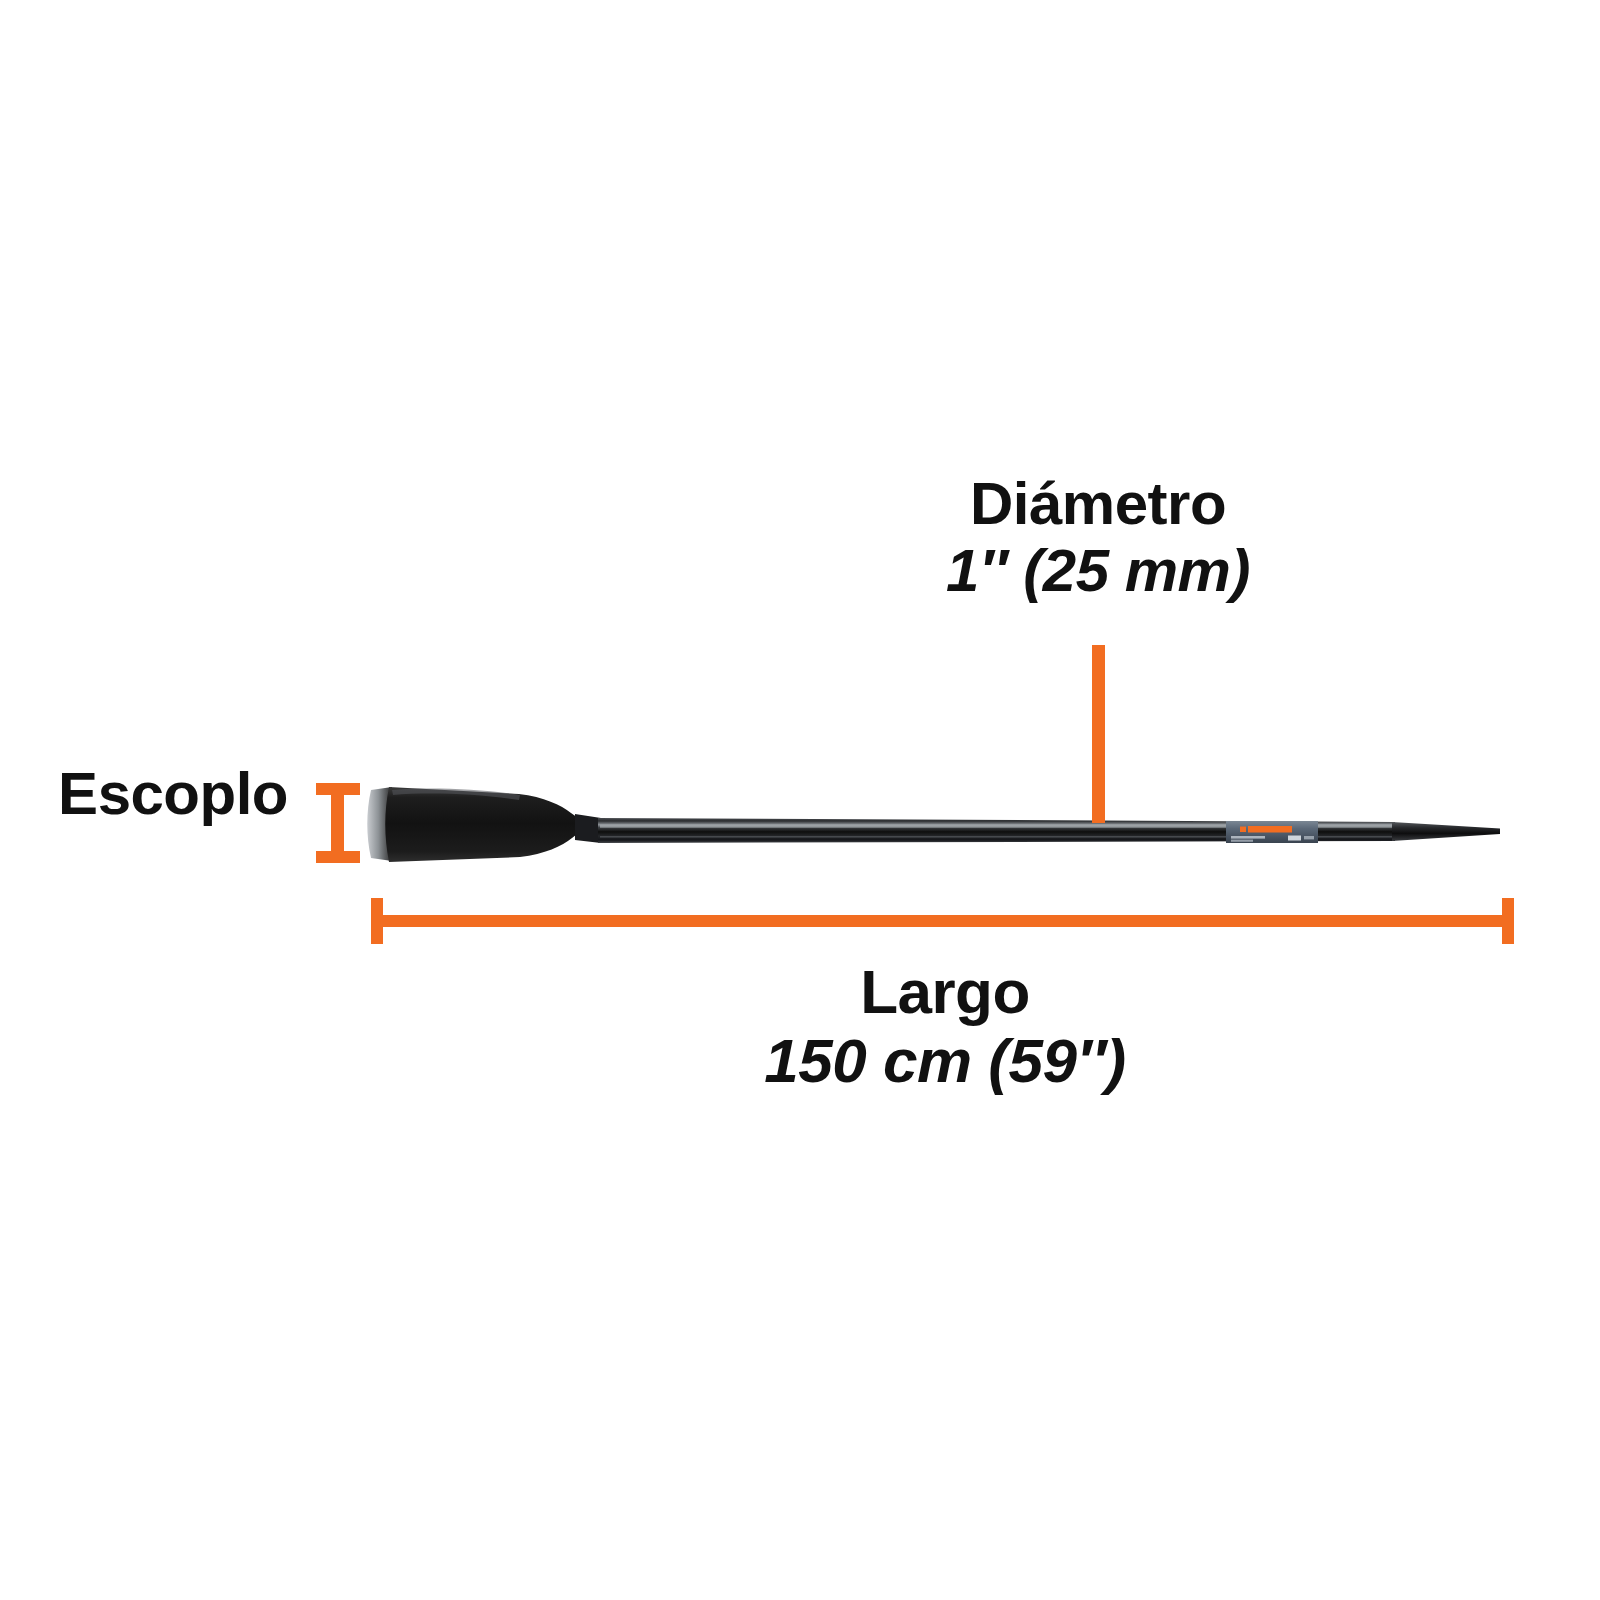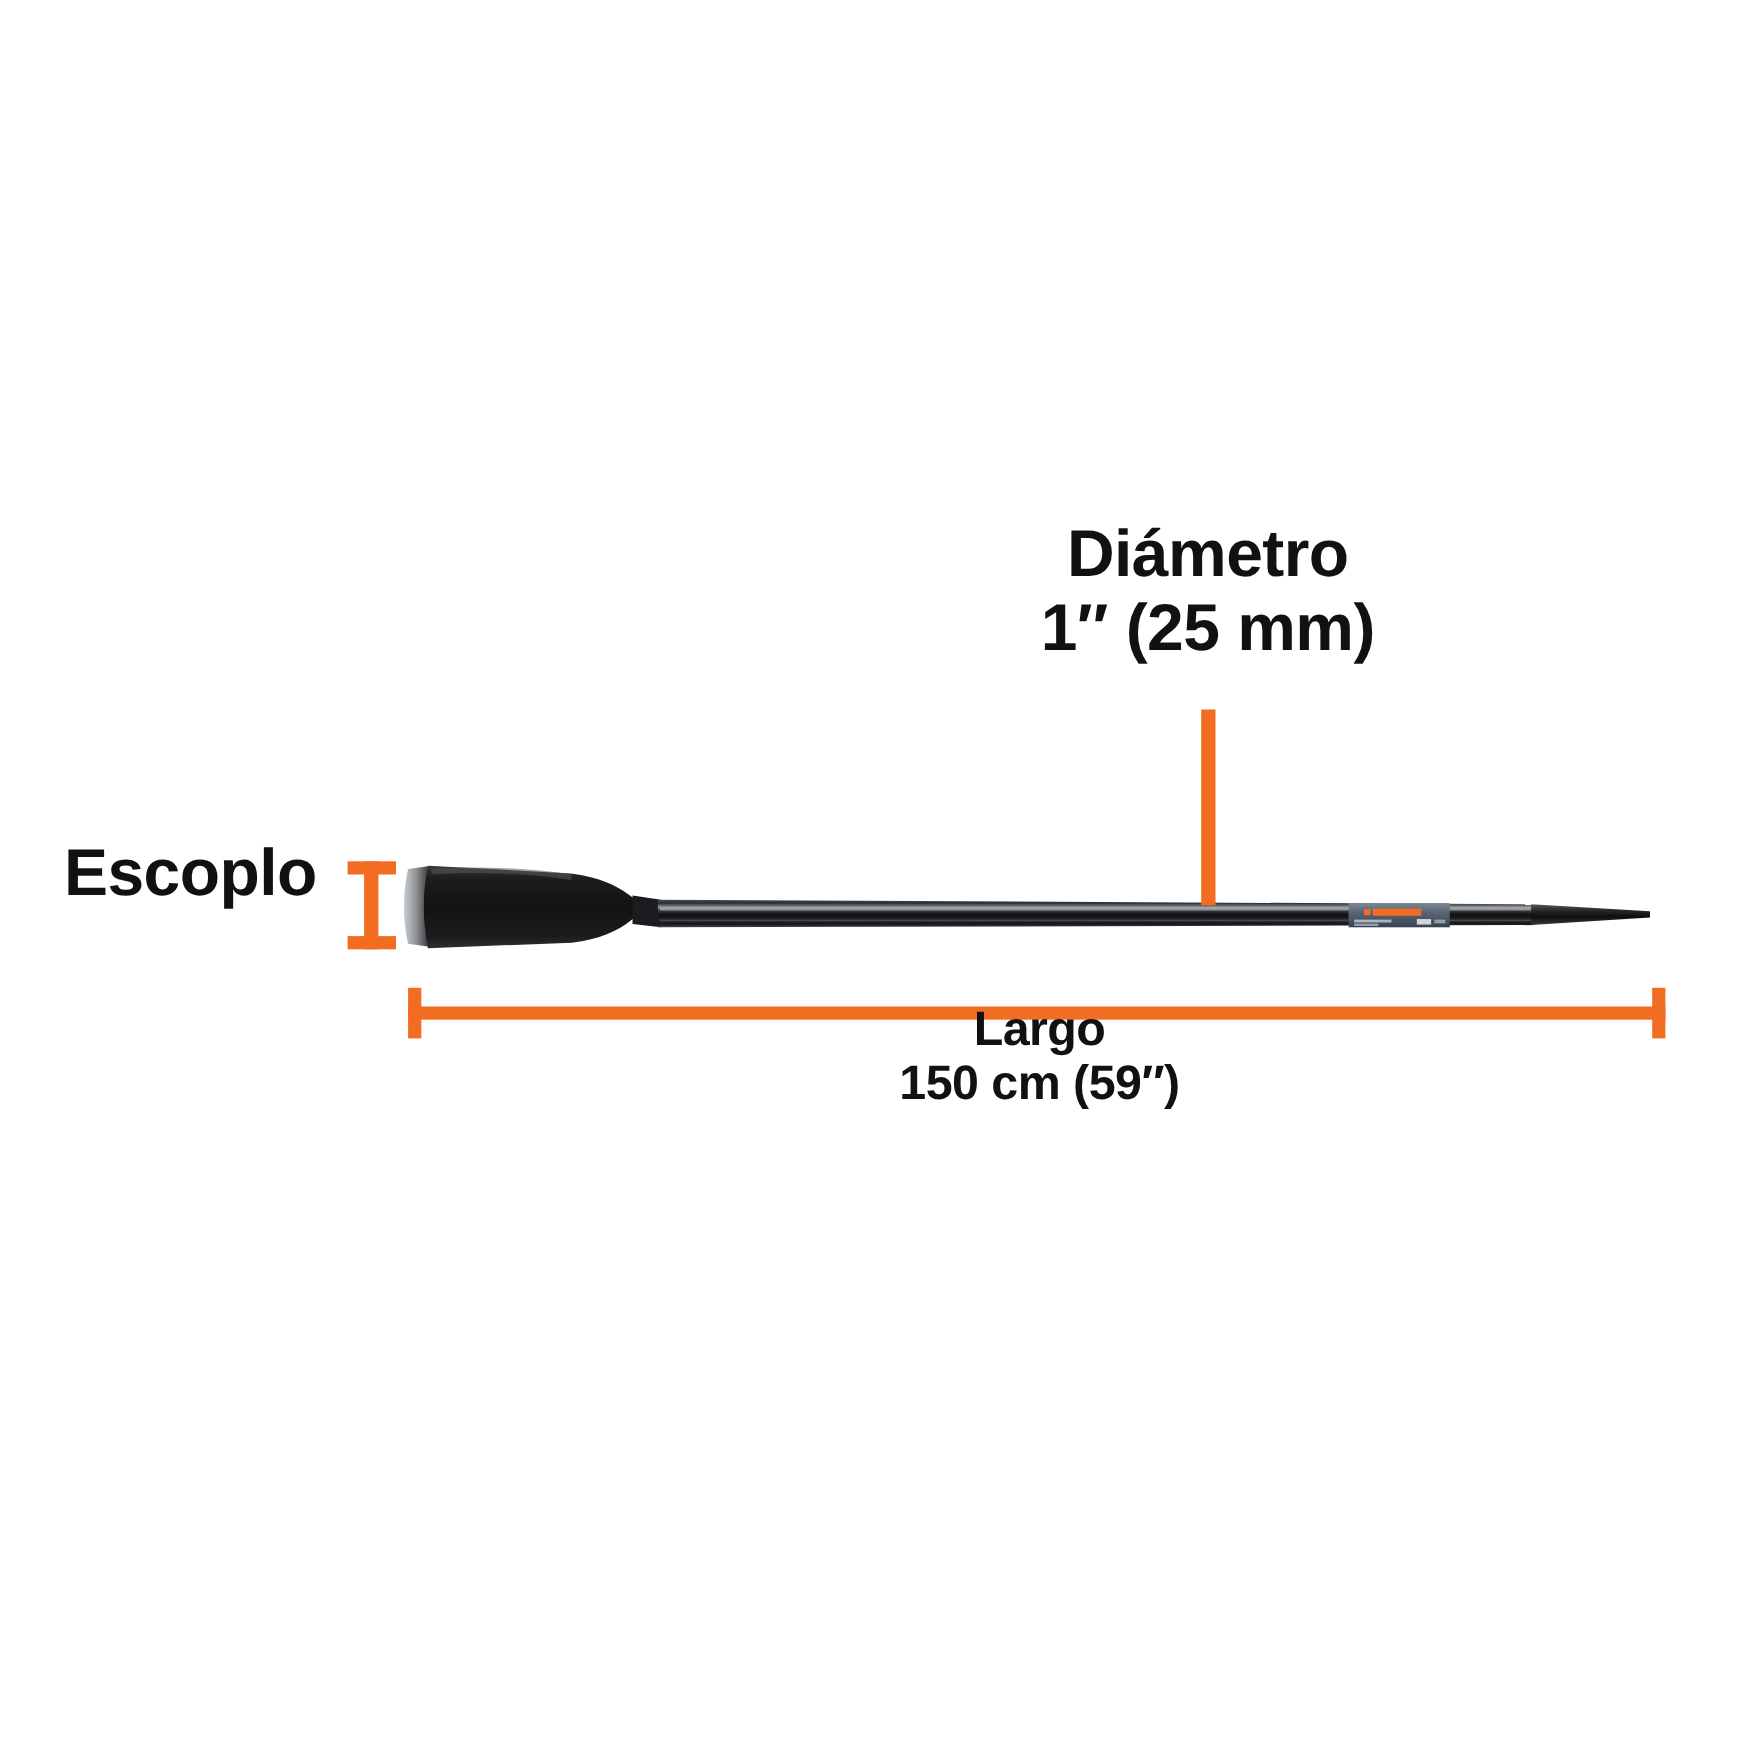--- a/index.html
+++ b/index.html
@@ -14,38 +14,38 @@
   
   .label{
     position:absolute;
     color:#111111;
     font-weight:bold;
     line-height:1.12;
     white-space:nowrap;
     letter-spacing:-0.5px;
   }
   .label .l1{display:block;}
-  .label .l2{display:block;}
+  .label .l2{display:block;font-style:italic;}
 
   #diametro-label{
     left:1098px;top:470px;
     transform:translateX(-50%);
     font-size:60px;
     text-align:center;
   }
   #escoplo-label{
     left:288px;top:760px;
     transform:translateX(-100%);
     font-size:60px;
     text-align:left;
   }
   #largo-label{
-    left:945px;top:911px;
+    left:945px;top:957px;
     transform:translateX(-50%);
-    font-size:44px;
+    font-size:62px;
     text-align:center;
   }
 
   
   .leader-line{
     position:absolute;
     background:#F26D21;
   }
   #diametro-leader{
     left:1092px;top:645px;

